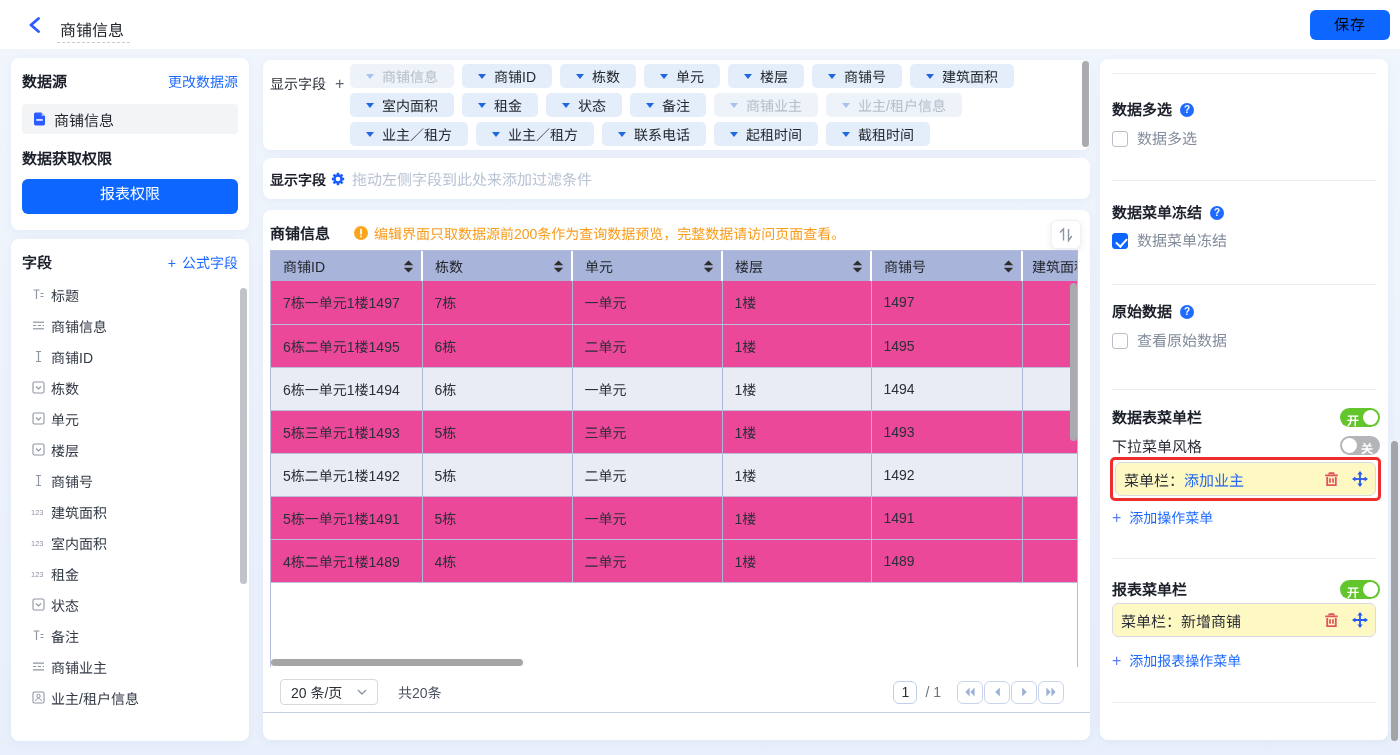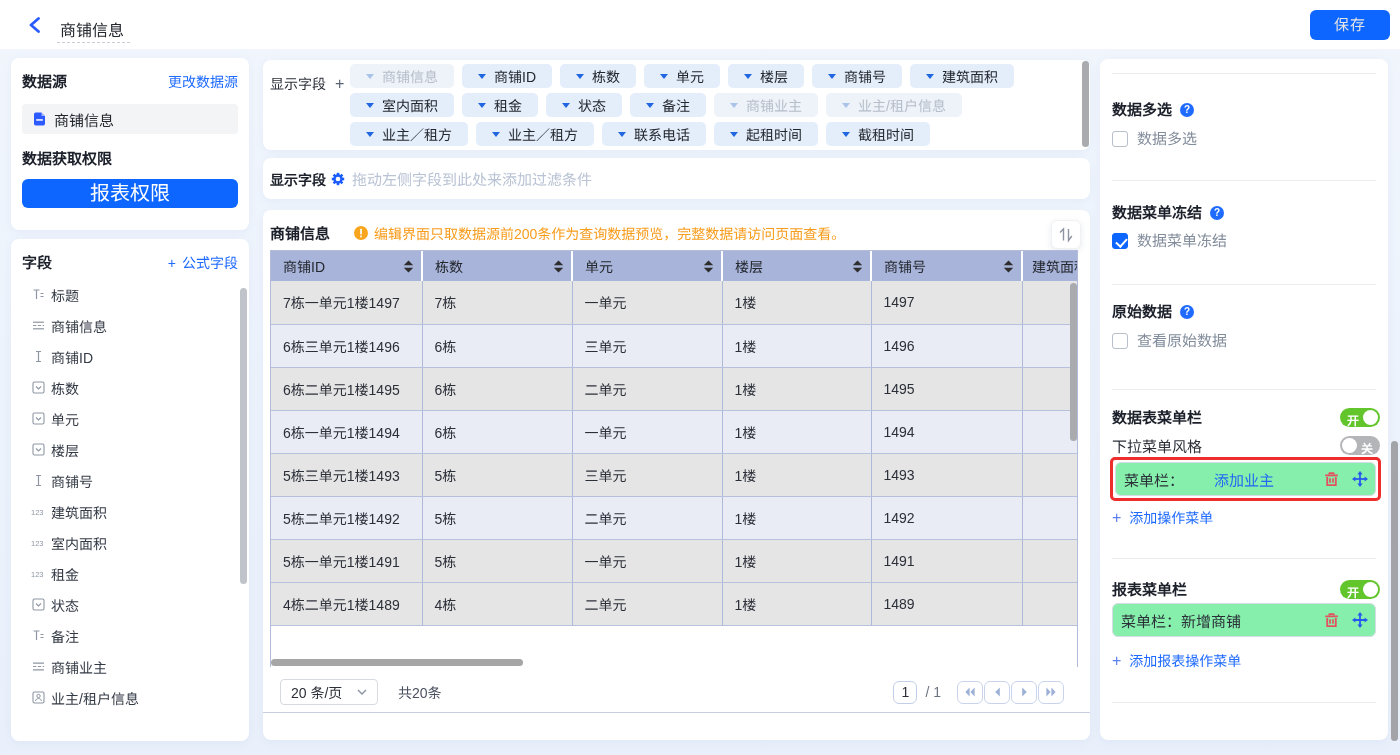--- a/index.html
+++ b/index.html
@@ -6,30 +6,30 @@
 * { margin:0; padding:0; box-sizing:border-box; }
 html,body { width:1400px; height:755px; overflow:hidden; }
 body { font-family:"Liberation Sans", sans-serif; background:linear-gradient(180deg,#f1f6fd,#e9f0fb); position:relative; color:#2b2f38; }
 .card { position:absolute; background:#fff; border-radius:8px; box-shadow:0 2px 10px rgba(80,110,180,0.07); }
 
 
 #topbar { position:absolute; left:0; top:0; width:1400px; height:49px; background:#fff; z-index:5; }
 #back { position:absolute; left:29px; top:17px; }
 #title { position:absolute; left:60px; top:17px; font-size:16px; color:#23272e; }
 #title-dash { position:absolute; left:57px; top:42px; width:73px; border-bottom:1px dashed #c9ccd4; }
-#savebtn { position:absolute; left:1310px; top:10px; width:80px; height:30px; background:#0d66ff; border-radius:6px; color:#e5e5e5; font-size:15px; text-align:center; line-height:30px; letter-spacing:1px; }
+#savebtn { position:absolute; left:1310px; top:10px; width:80px; height:30px; background:#0d66ff; border-radius:6px; color:#000000; font-size:15px; text-align:center; line-height:30px; letter-spacing:1px; }
 
 
 #cardA { left:11px; top:58px; width:238px; height:172px; padding:16px 11px; }
 .rowflex { display:flex; justify-content:space-between; align-items:center; height:16px; }
 .h1 { font-size:15px; font-weight:bold; color:#1c202a; line-height:16px; height:16px; }
 .bluelink { font-size:14px; color:#1f6bff; line-height:16px;text-align:right; }
 #dsbox { margin-top:14px; height:30px; background:#f3f4f6; border-radius:4px; display:flex; align-items:center; padding:0 11px; font-size:15px; color:#23272e; gap:8px; }
 #perm-title { margin-top:17px; font-size:15px; font-weight:bold; color:#1c202a; line-height:15px; }
-#permbtn { margin-top:13px; height:29px; background:#0d66ff; border-radius:6px; color:#fff; font-size:20px; text-align:center; line-height:29px; }
+#permbtn { margin-top:13px; height:35px; background:#0d66ff; border-radius:6px; color:#fff; font-size:15px; text-align:center; line-height:29px; }
 
 #cardB { left:11px; top:239px; width:238px; height:502px; padding:16px 11px; overflow:hidden; }
 .fitem { height:31px; display:flex; align-items:center; gap:6px; font-size:14px; color:#333a45; padding-left:9px; }
 .fitem .ic { width:14px; height:14px; flex:0 0 14px; color:#99a1ae; display:flex; align-items:center; justify-content:center; }
 #flist { margin-top:8px;text-align:right; }
 #fscroll { position:absolute; right:2px; top:49px; width:7px; height:296px; background:#c0c3c9; border-radius:3.5px; }
 
 
 #card1 { left:263px; top:60px; width:827px; height:90px; padding:4px 10px 0 7px; display:flex; }
 #dlabel { flex:0 0 80px; padding-top:9px; font-size:14px; color:#2b2f38; }
@@ -46,21 +46,21 @@
 #card2 .ph { color:#b9c3d4; font-size:15px; margin-left:7px; }
 
 #card3 { left:263px; top:210px; width:827px; height:530px; padding:0 7px; }
 #tbl-title { position:absolute; left:7px; top:12px; font-size:15px; font-weight:bold; color:#1c202a; }
 #tbl-warn { position:absolute; left:91px; top:13px; font-size:14px; color:#f89c1c; display:flex; align-items:center; gap:6px; }
 #sortbtn { position:absolute; right:9px; top:10px; width:30px; height:29px; border:1px solid #f0f1f4; border-radius:6px; box-shadow:0 2px 6px rgba(100,110,140,.14); background:#fff; display:flex; align-items:center; justify-content:center; }
 #tblbox { position:absolute; left:7px; top:40px; width:808px; height:417px; border:1px solid #b2bcda; overflow:hidden; }
 table { border-collapse:collapse; table-layout:fixed; width:966px; font-size:14px; }
 th { background:#a8b4d9; height:30px; font-weight:normal; color:#23272e; text-align:left; padding:0 12px; border-right:2px solid #fff; position:relative; }
 th:last-child, td:last-child { padding-left:9px; }
-td { height:43px; padding:0 12px; color:#2b2f38; border-right:1px solid #aeb9d9; border-bottom:1px solid #b7c0dc; background:#e5e5e5; }
+td { height:43px; padding:0 12px; color:#2b2f38; border-right:1px solid #aeb9d9; border-bottom:1px solid #b7c0dc; background:#ec4899; }
 tr.alt td { background:#e9ebf5; }
 .sorter { position:absolute; right:7px; top:9px; }
 #hscroll { position:absolute; left:8px; top:448px; width:806px; height:9px; background:#fff; }
 #hthumb { position:absolute; left:0px; top:1px; width:252px; height:7px; background:#a6a6a6; border-radius:4px; }
 #vscroll3 { position:absolute; left:807px; top:73px; width:7px; height:158px; background:#a9abaf; border-radius:4px; }
 #bline { position:absolute; left:0; top:502px; width:100%; border-top:1px solid #c9cfe2; }
 #pager { position:absolute; left:7px; right:9px; top:465px; height:34px; display:flex; align-items:center; }
 #psel { width:98px; height:26px; border:1px solid #d6d9de; border-radius:4px; font-size:14px; color:#2b2f38; display:flex; align-items:center; padding:0 10px; justify-content:space-between; margin-left:10px; }
 #ptotal { margin-left:20px; font-size:14px; color:#4a5160; }
 #pright { margin-left:auto; margin-right:17px; display:flex; align-items:center; gap:1px; }
@@ -79,22 +79,22 @@
 .cb.on { background:#0d66ff; border-color:#0d66ff; position:relative; }
 .cb.on:after { content:""; position:absolute; left:5px; top:2px; width:5px; height:9px; border:solid #fff; border-width:0 2.4px 2.4px 0; transform:rotate(42deg); }
 .togglerow { display:flex; align-items:center; justify-content:space-between; height:17px; }
 .tgl { width:40px; height:19px; border-radius:10px; position:relative; margin-right:-4px; flex:0 0 40px; }
 .tgl.on { background:#62c52c; }
 .tgl.on .txt { position:absolute; left:7px; top:3px; color:#fff; font-size:12px; font-weight:bold; }
 .tgl.on .knob { position:absolute; right:2px; top:2px; width:15px; height:15px; background:#fff; border-radius:50%; }
 .tgl.off { background:#b4b5b9; }
 .tgl.off .txt { position:absolute; right:7px; top:3px; color:#fff; font-size:12px; font-weight:bold; }
 .tgl.off .knob { position:absolute; left:2px; top:2px; width:15px; height:15px; background:#fff; border-radius:50%; }
-.menubox { height:34px; border:1px solid #d7dbe3; border-radius:6px; background:#86efac; display:flex; align-items:center; padding:0 7px 0 8px; font-size:15px; }
-.menubox .name { color:#2468f2;margin-left:30px; }
+.menubox { height:34px; border:1px solid #d7dbe3; border-radius:6px; background:#fef9c3; display:flex; align-items:center; padding:0 7px 0 8px; font-size:15px; }
+.menubox .name { color:#2468f2; }
 .menubox .icons { margin-left:auto; display:flex; align-items:center; gap:13px; }
 .redwrap { border:3px solid #ee2d2d; border-radius:5px; padding:2px; margin:0 -5px 0 -2px; }
 .addlink { color:#1f6bff; font-size:14px; display:flex; align-items:center; gap:8px; height:16px; line-height:16px; }
 .addlink .pl { font-size:16px; color:#5a7ff0; }
 
 
 #pagescroll { position:absolute; left:1391px; top:441px; width:7px; height:300px; background:#a2a4a8; border-radius:4px; }
 </style>
 </head>
 <body>
@@ -314,28 +314,20 @@
             <th>建筑面积</th>
           </tr>
           <tr>
             <td>7栋一单元1楼1497</td>
             <td>7栋</td>
             <td>一单元</td>
             <td>1楼</td>
             <td>1497</td>
             <td></td>
           </tr>
-          <tr class="alt">
-            <td>6栋三单元1楼1496</td>
-            <td>6栋</td>
-            <td>三单元</td>
-            <td>1楼</td>
-            <td>1496</td>
-            <td></td>
-          </tr>
           <tr>
             <td>6栋二单元1楼1495</td>
             <td>6栋</td>
             <td>二单元</td>
             <td>1楼</td>
             <td>1495</td>
             <td></td>
           </tr>
           <tr class="alt">
             <td>6栋一单元1楼1494</td>

